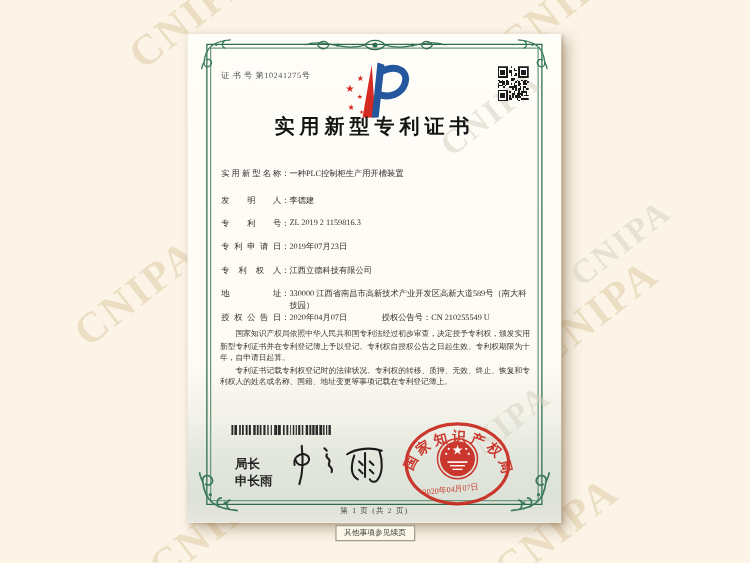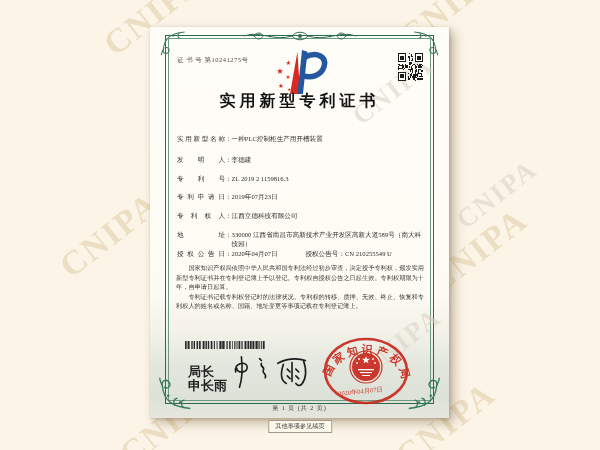--- a/index.html
+++ b/index.html
@@ -51,21 +51,21 @@
   .colon{vertical-align:top;}
   .fval{display:inline-block;vertical-align:top;}
   .r5 .fval{width:190px;}
   .r6 .pair2{margin-left:26px;}
 
   .paras{position:absolute;left:26px;top:236px;width:248px;font-size:6.2px;
          line-height:9.6px;color:#3c3a36;text-align:justify;}
   .paras p{margin:0;text-indent:2em;}
 
   .barcode{position:absolute;left:35px;top:308px;width:81px;height:8px;}
-  .signer{position:absolute;left:38px;top:338px;font-size:13px;font-weight:bold;
+  .signer{position:absolute;left:38px;top:338px;font-size:10px;font-weight:bold;
           color:#222;line-height:14px;}
   .signature{position:absolute;left:78px;top:324px;width:86px;height:42px;}
   .seal{position:absolute;left:171px;top:308px;width:90px;height:72px;opacity:.92;
         mix-blend-mode:multiply;}
   .pagenum{position:absolute;left:0;right:0;top:377px;text-align:center;font-size:6px;
            color:#3c3a36;letter-spacing:1px;}
 
   .cont-note{position:absolute;left:50%;top:420px;transform:translateX(-50%);
              font-size:6.2px;color:#3a3a38;background:#fdf8ec;
              border:1px solid #a29a8a;padding:1px 6px;white-space:nowrap;z-index:6;}

